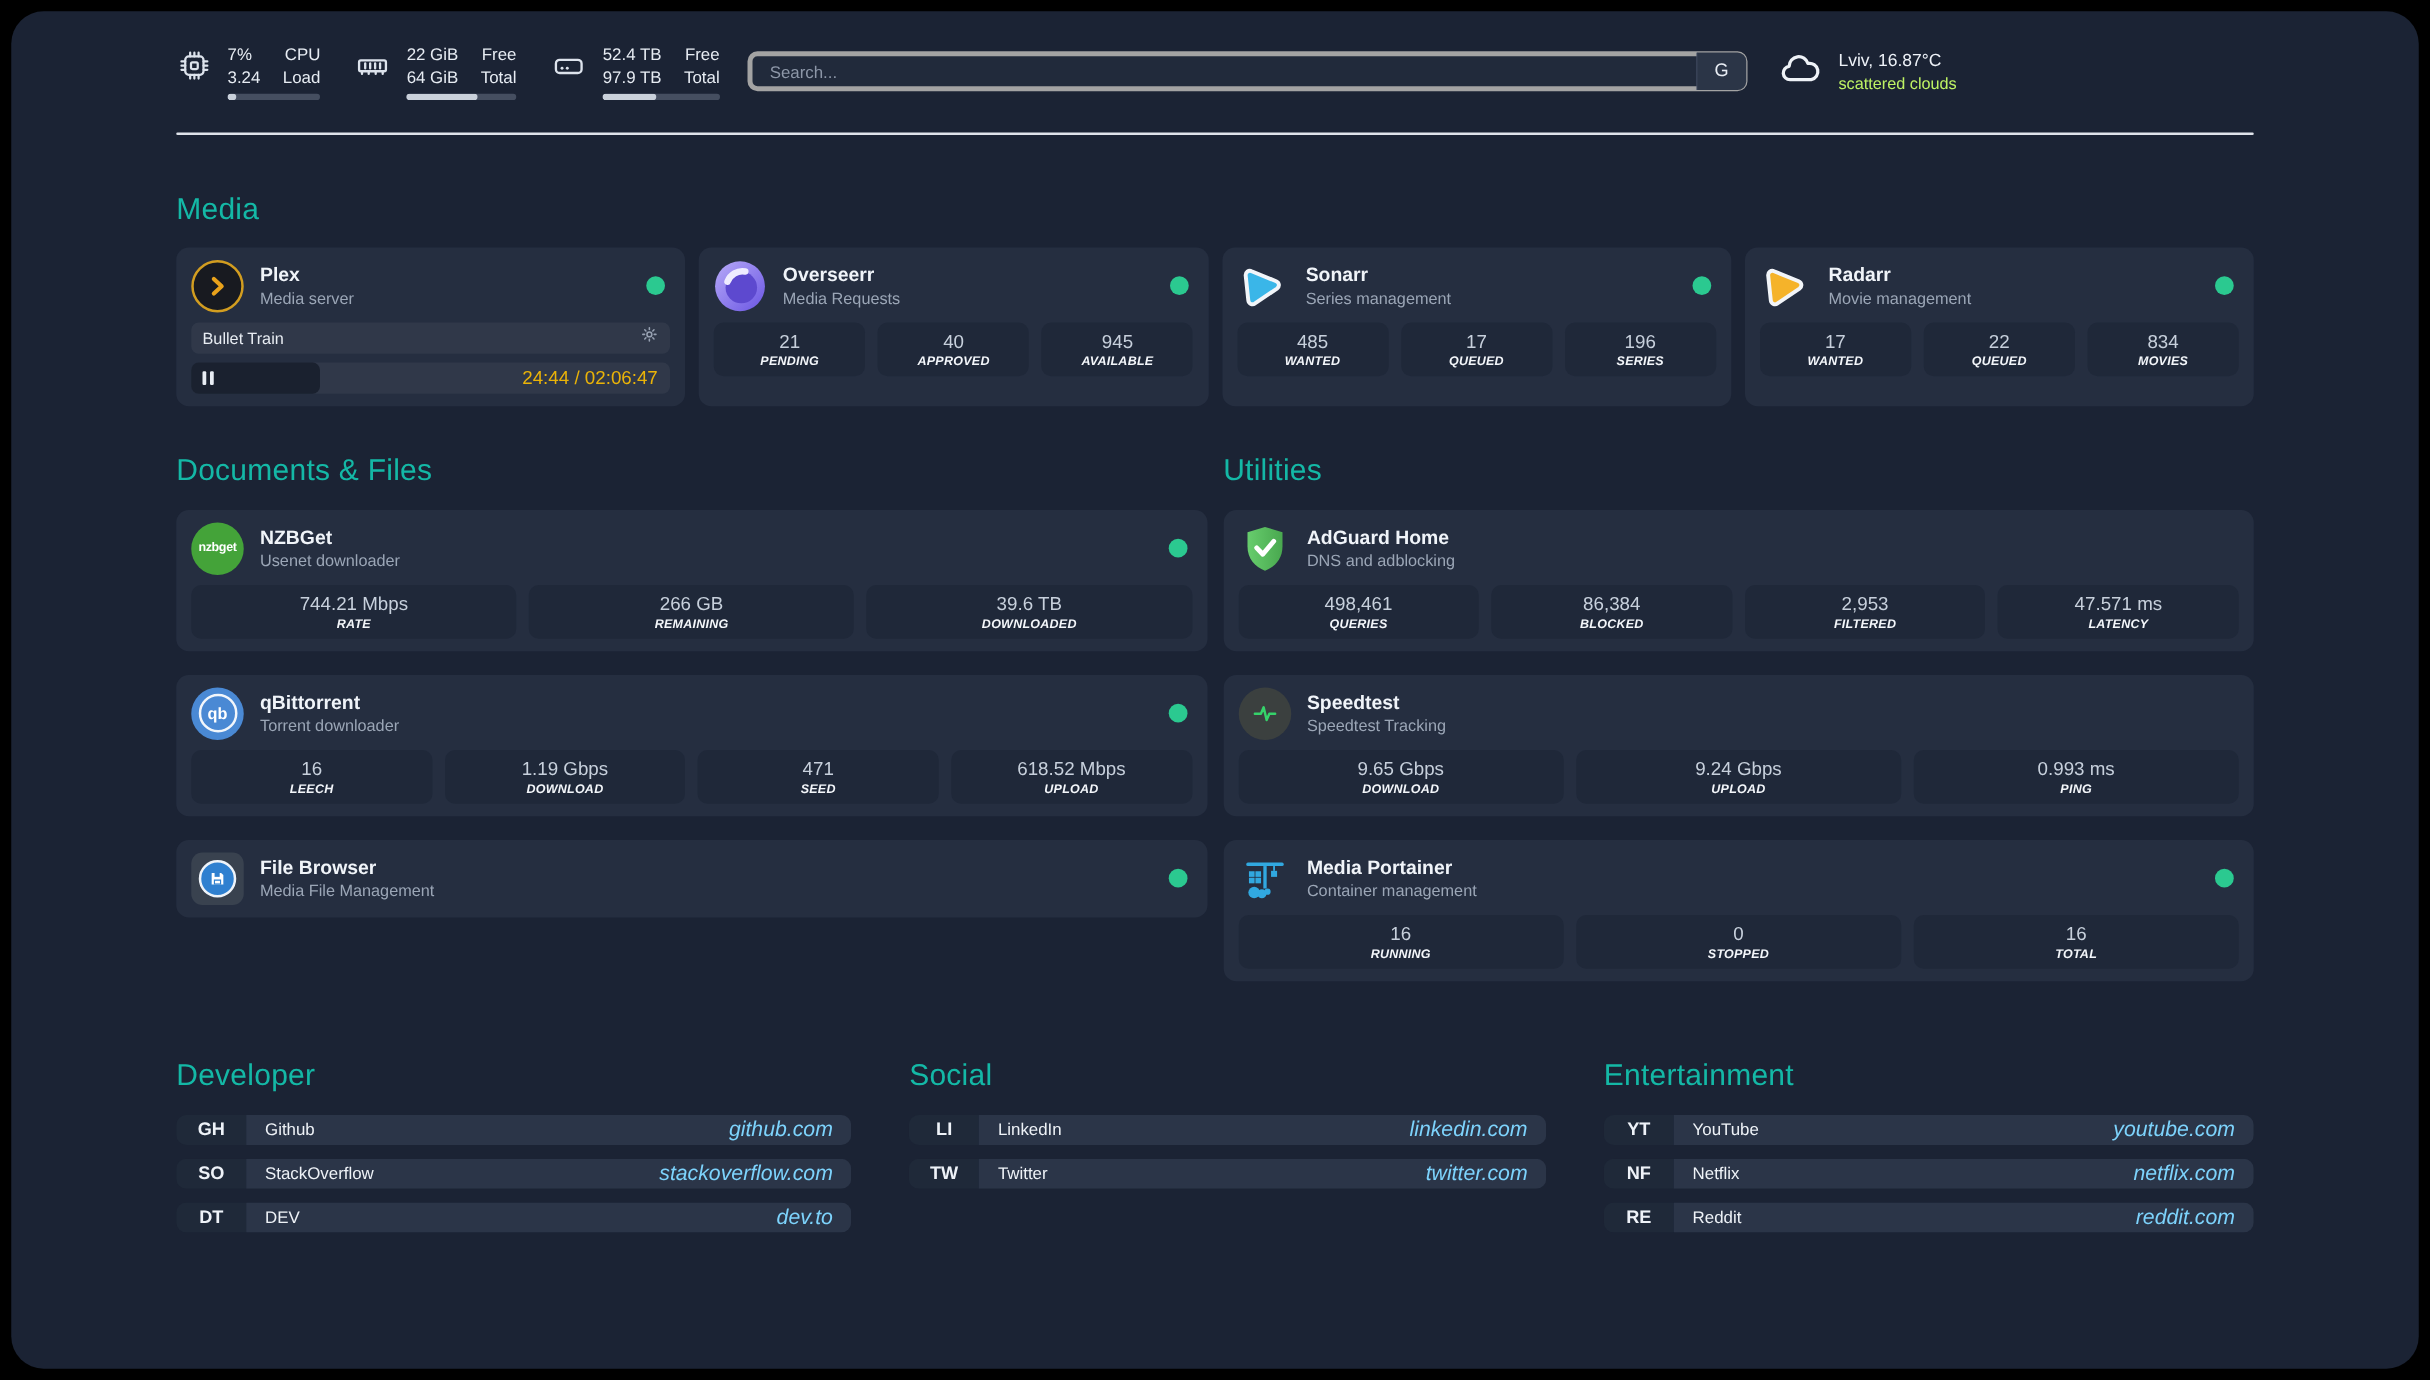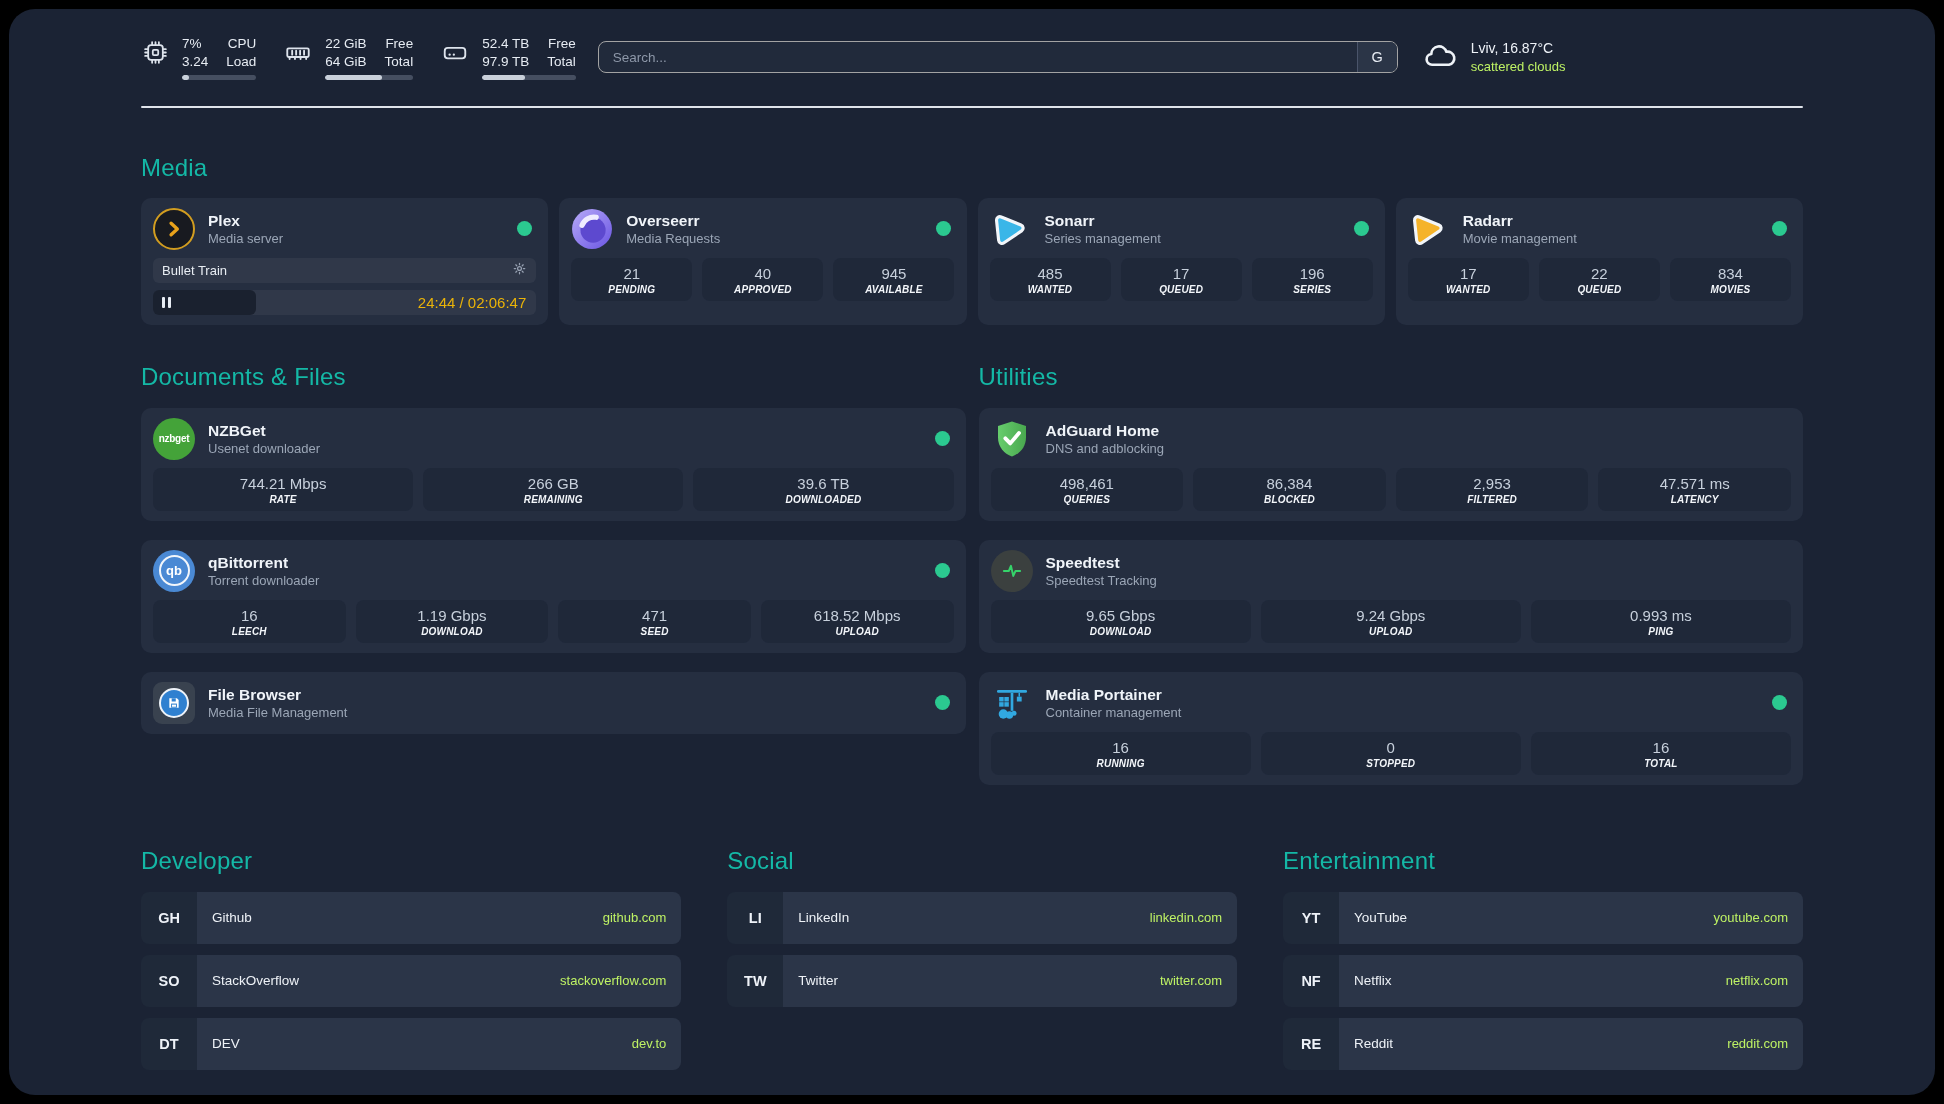--- a/index.html
+++ b/index.html
@@ -16,21 +16,21 @@
   .sysstats{display:flex; gap:28px; flex:none;}
   .sysstat{display:flex; flex-direction:column;}
   .sysstat-top{display:flex; align-items:center; gap:13px;}
   .sysstat-icon{width:28px; flex:none; display:flex; align-items:center; justify-content:center;}
   .sysstat-cols{display:flex; gap:18px; font-size:13.5px; color:#e7ecf3; line-height:1.3;}
   .sysstat-labels{text-align:right;}
   .tb-progress{height:4.5px; background:#454e60; border-radius:3px; margin-top:5px; margin-left:41px; overflow:hidden;}
   .tb-progress-fill{height:100%; background:#c9d0da; border-radius:3px;}
 
   .searchwrap{position:relative; width:800px; height:32px; margin-left:22px; flex:none;}
-  .searchwrap input{width:100%; height:100%; background:#212a3b; border:1px solid #a3a3a3; border-radius:8px;
+  .searchwrap input{width:100%; height:100%; background:#212a3b; border:4px solid #a3a3a3; border-radius:8px;
     color:#86efac; font-size:13.5px; padding:0 52px 0 14px; outline:none; font-family:"Liberation Sans", sans-serif;}
   .searchwrap input::placeholder{color:#8d97a8;}
   .search-engine{position:absolute; right:1px; top:1px; bottom:1px; width:40px; background:#2b3547;
     border-left:1px solid #4a546a; border-radius:0 7px 7px 0; display:flex; align-items:center; justify-content:center;
     color:#e8edf4; font-size:14.5px; cursor:pointer;}
 
   .weather{display:flex; align-items:center; gap:12px; margin-left:24px;}
   .weather-txt{display:flex; flex-direction:column; line-height:1.35;}
   .weather-loc{font-size:14px; color:#eef2f8;}
   .weather-cond{font-size:13px; color:#bef264;}
@@ -79,25 +79,25 @@
 
   
   .two-col{display:grid; grid-template-columns:1fr 1fr; column-gap:13px; margin-top:38px;}
   .col{display:flex; flex-direction:column; gap:19px;}
   .col .section-title{margin-bottom:-2px;}
 
   
   .bookmarks{display:grid; grid-template-columns:1.06fr 1fr 1.02fr; column-gap:46px; margin-top:62px;}
   .bm-col{display:flex; flex-direction:column; gap:11px;}
   .bm-col .section-title{margin-bottom:6px;}
-  .link-row{display:flex; height:52px; border-radius:8px; overflow:hidden; cursor:pointer;}
+  .link-row{display:flex; height:24px; border-radius:8px; overflow:hidden; cursor:pointer;}
   .link-tag{width:56px; flex:none; background:var(--tag); display:flex; align-items:center; justify-content:center; font-weight:700; font-size:14.5px; color:#eef2f8;}
   .link-body{flex:1; background:var(--rowbg); display:flex; align-items:center; justify-content:space-between; padding:0 15px;}
   .link-name{font-size:13.5px; font-weight:500; color:#eef2f7;}
-  .link-url{font-size:13px; color:#bef264;}
+  .link-url{font-size:17px; color:#7dd3fc;font-style:italic;}
 </style>
 </head>
 <body>
 
 <div class="app">
 
   <header class="topbar">
     <div class="sysstats">
 
       <div class="sysstat">

